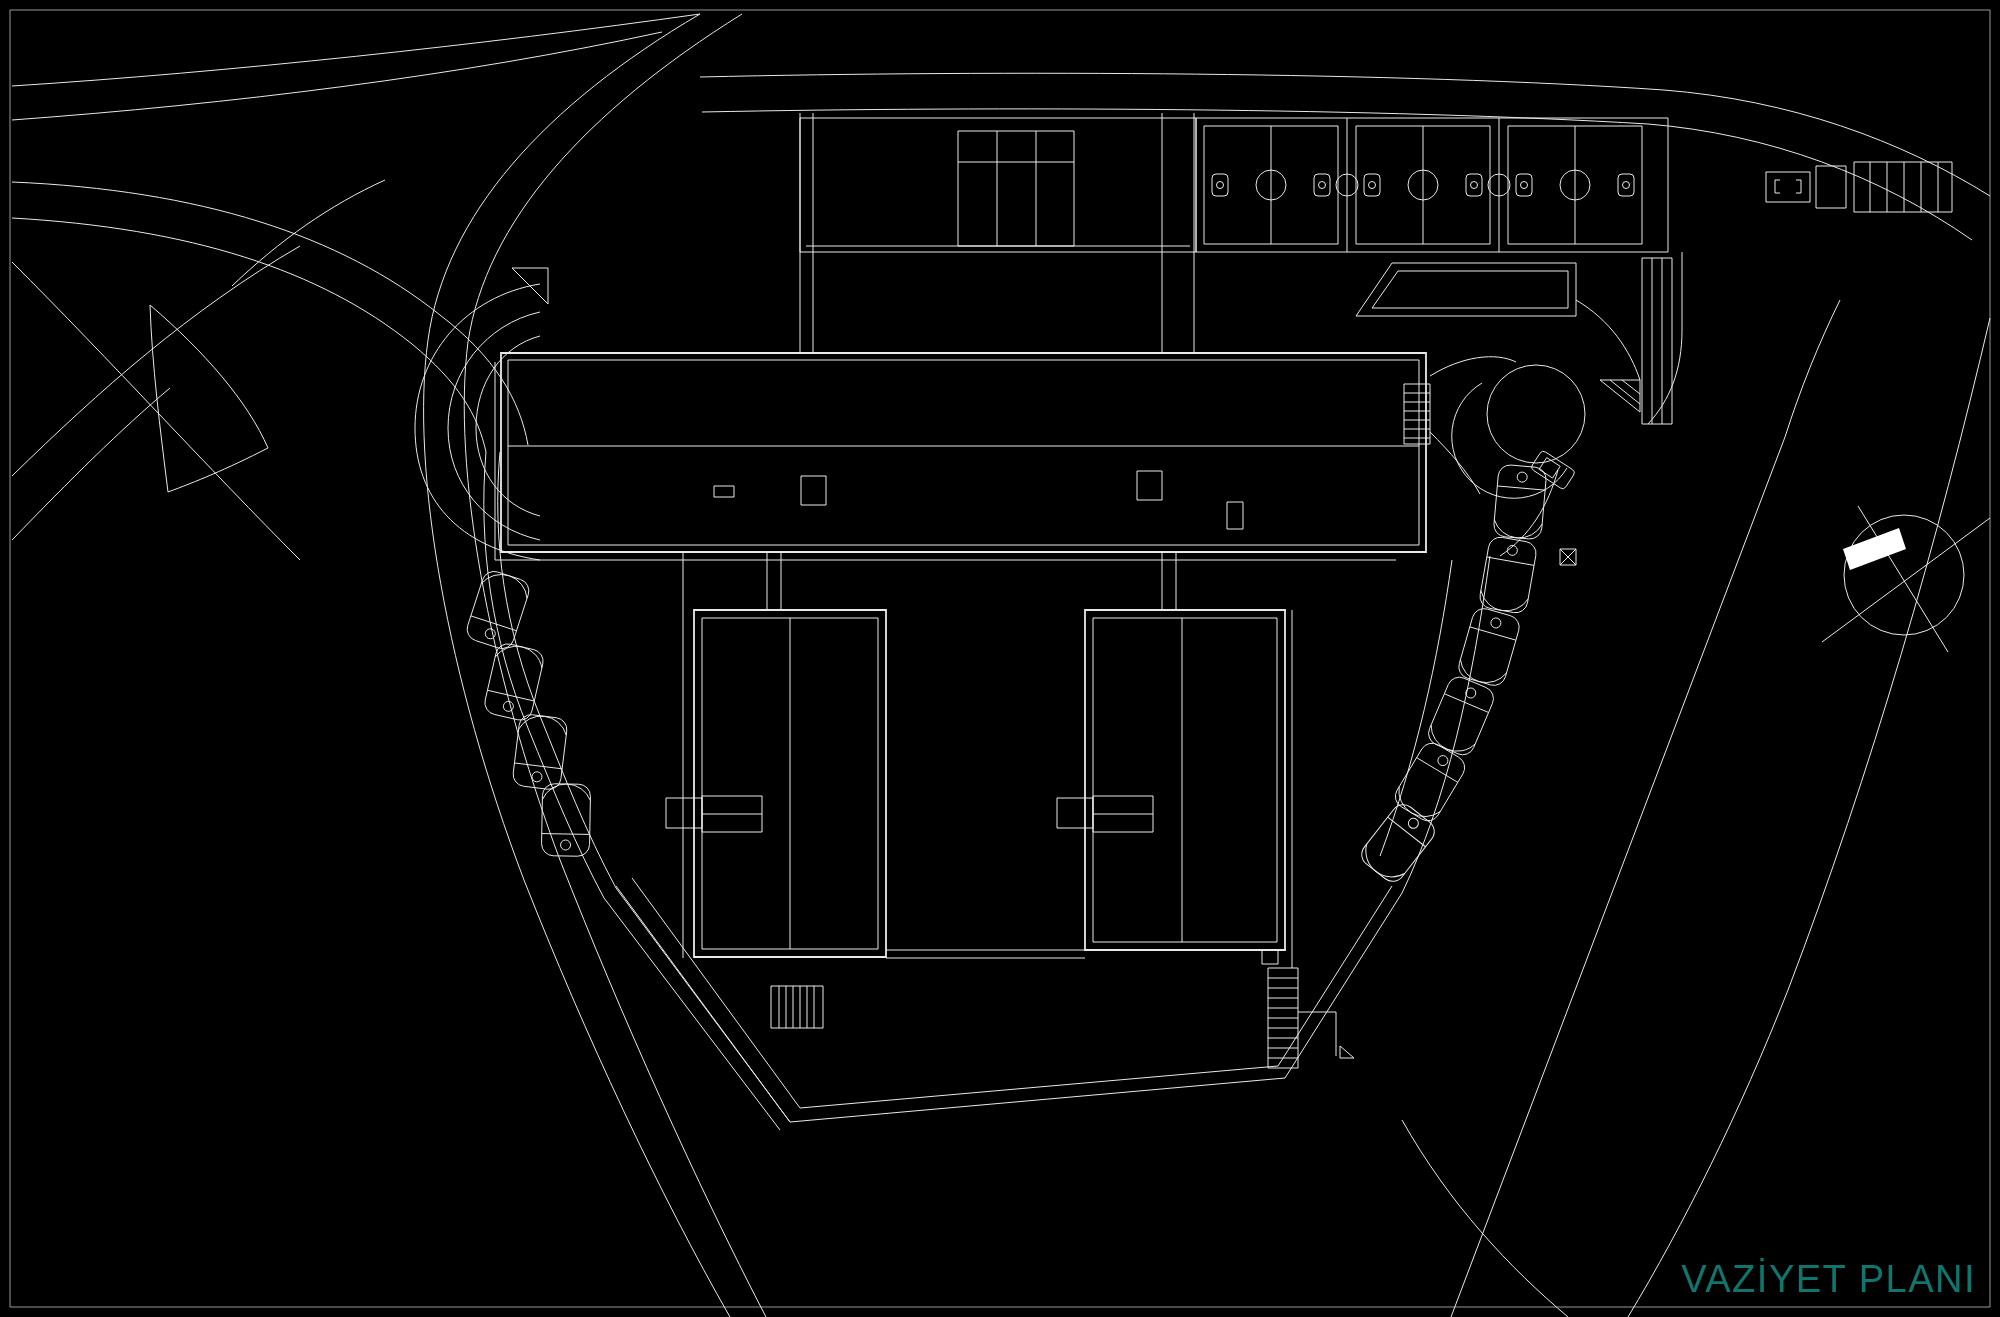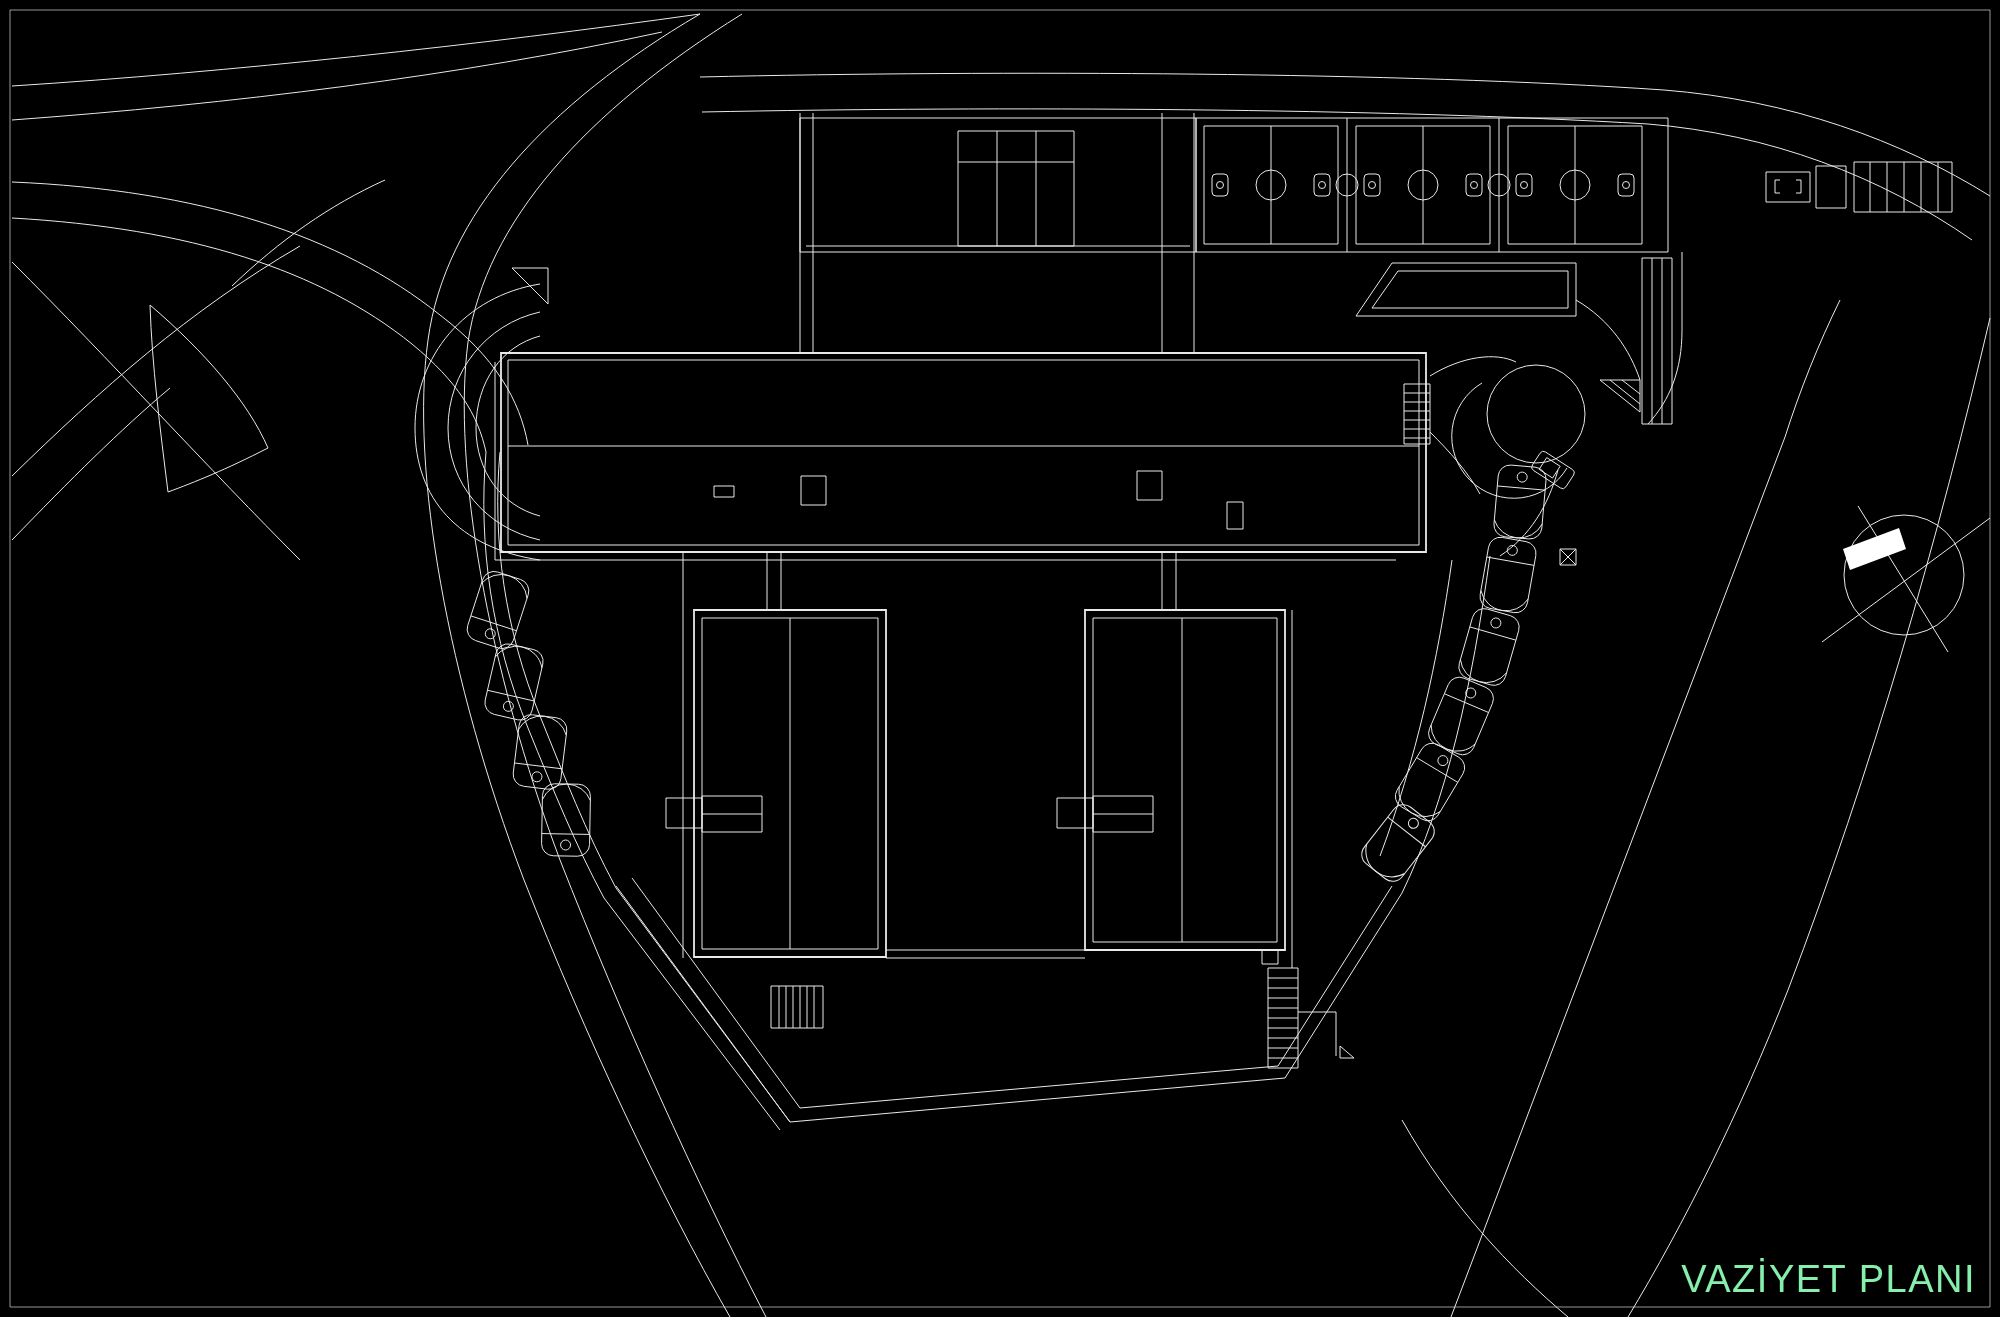--- a/index.html
+++ b/index.html
@@ -4,21 +4,21 @@
 <style>
   html,body{margin:0;padding:0;background:#000;width:2000px;height:1317px;overflow:hidden;}
   .stage{position:relative;width:2000px;height:1317px;background:#000;font-family:"Liberation Sans",sans-serif;}
   svg{position:absolute;left:0;top:0;}
   svg *{stroke:#e9e9e9;fill:none;stroke-width:1;vector-effect:non-scaling-stroke;}
   svg .thick{stroke-width:1.8;}
   svg .fillw{fill:#ffffff;stroke:none;}
   svg .faint{stroke:#bdbdbd;stroke-width:.8;}
   .plan-title{
     position:absolute;right:24px;bottom:16px;
-    color:#86efac;font-size:38px;letter-spacing:1.5px;
+    color:#0f766e;font-size:38px;letter-spacing:1.5px;
     font-family:"Liberation Sans",sans-serif;font-weight:400;
   }
 </style>
 </head>
 <body>
 
 <div class="stage">
 
 <svg width="2000" height="1317" viewBox="0 0 2000 1317">
 

